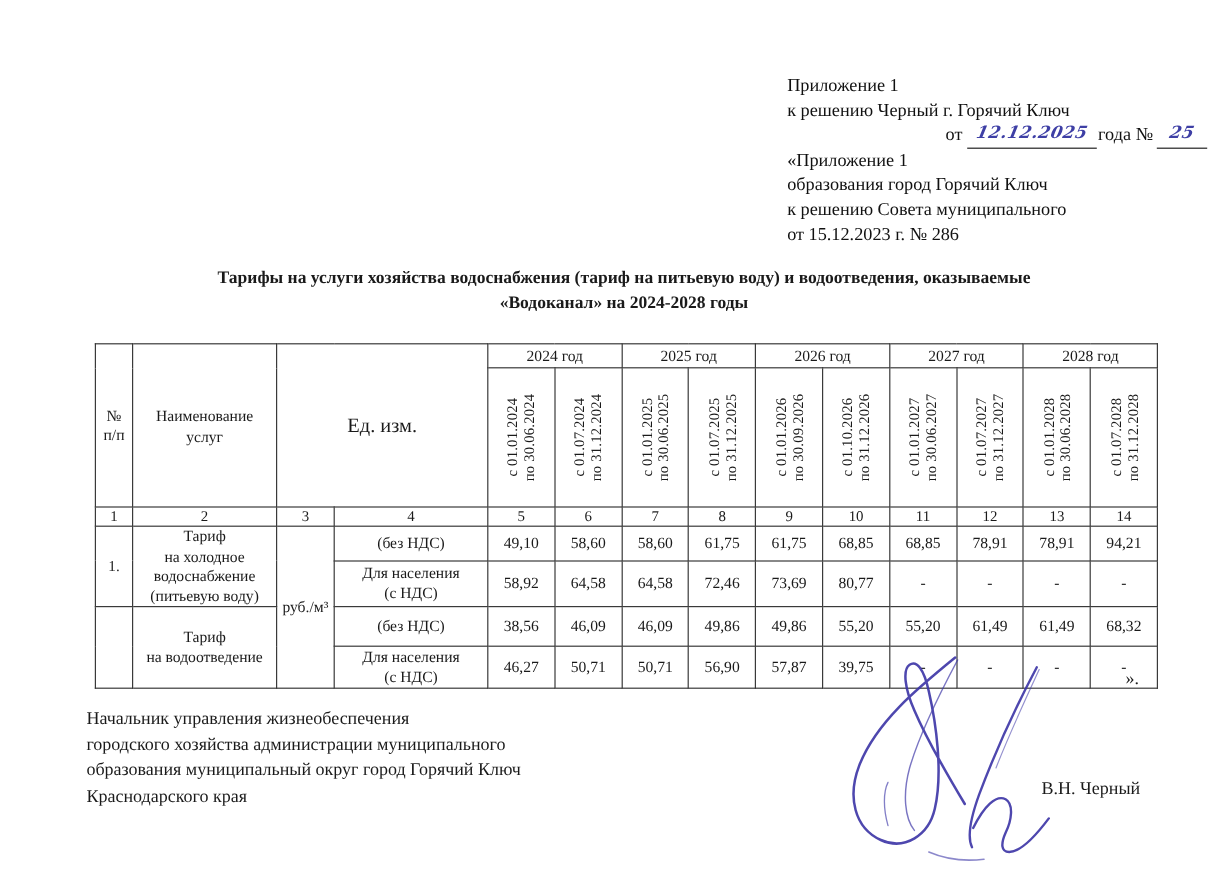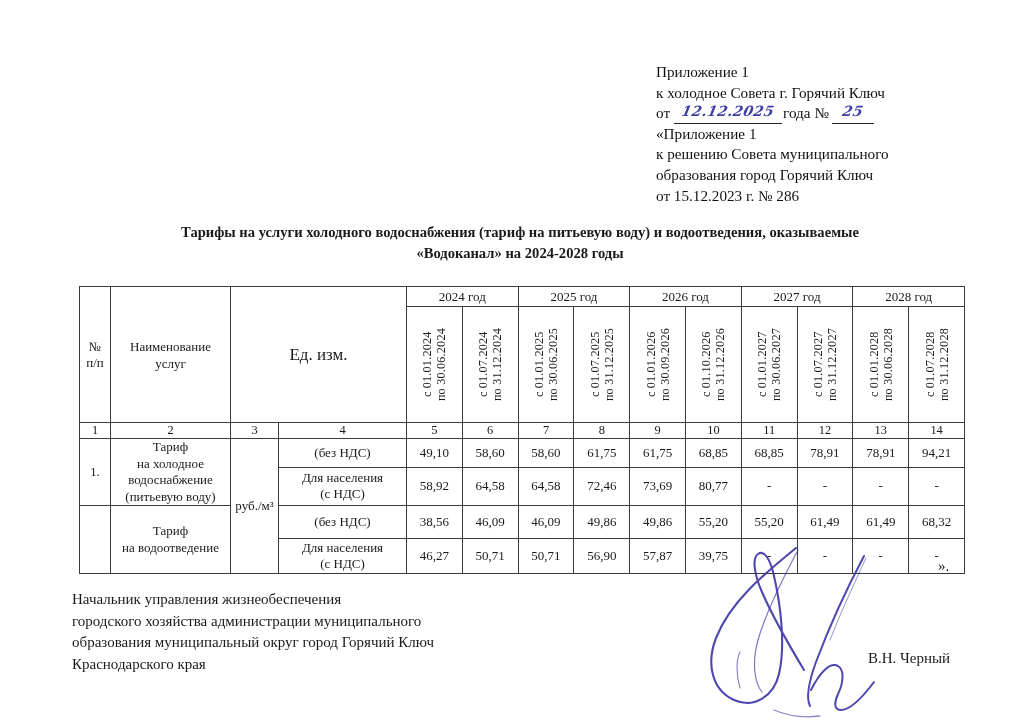--- a/index.html
+++ b/index.html
@@ -25,20 +25,21 @@
     width: 350px;
     font-size: 15.2px;
     line-height: 20.6px;
     color: #111;
   }
   .doc-header .hline { white-space: nowrap; }
   .date-line {
     display: flex;
     align-items: flex-end;
     white-space: nowrap;
+    justify-content: flex-end;
   }
   .date-blank {
     position: relative;
     display: inline-block;
     width: 108px;
     border-bottom: 1px solid #222;
     height: 18px;
     margin: 0 1px 0 4px;
   }
   .num-blank {
@@ -163,40 +164,40 @@
     pointer-events: none;
   }
 </style>
 </head>
 <body>
 
 <div class="page">
 
   <div class="doc-header">
     <div class="hline">Приложение 1</div>
-    <div class="hline">к холодное Совета г. Горячий Ключ</div>
+    <div class="hline">к решению Черный г. Горячий Ключ</div>
     <div class="date-line">
       <span>от</span>
       <span class="date-blank">
         <span class="ink">12.12.2025</span>
       </span>
       <span>года</span>
       <span style="margin-left:4px">№</span>
       <span class="num-blank">
         <span class="ink">25</span>
       </span>
     </div>
     <div class="hline">«Приложение 1</div>
+    <div class="hline">образования город Горячий Ключ</div>
     <div class="hline">к решению Совета муниципального</div>
-    <div class="hline">образования город Горячий Ключ</div>
     <div class="hline">от 15.12.2023 г. № 286</div>
   </div>
 
   <div class="doc-title">
-    <div>Тарифы на услуги холодного водоснабжения (тариф на питьевую воду) и водоотведения, оказываемые</div>
+    <div>Тарифы на услуги хозяйства водоснабжения (тариф на питьевую воду) и водоотведения, оказываемые</div>
     <div>«Водоканал» на 2024-2028 годы</div>
   </div>
 
   <table class="tariff-table">
     <colgroup>
       <col class="col-np">
         <col class="col-name">
         <col class="col-unit">
         <col class="col-vat">
       <col class="col-data">

